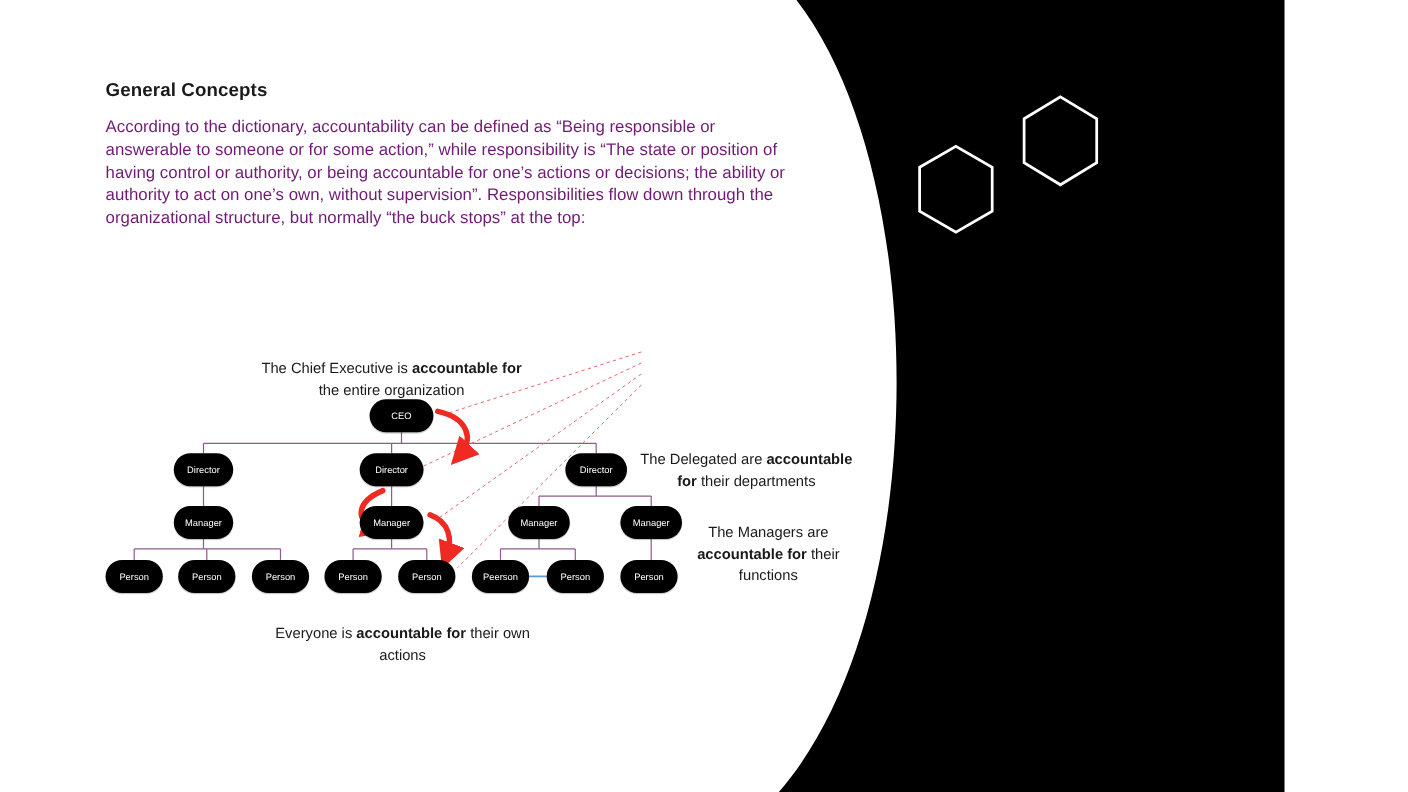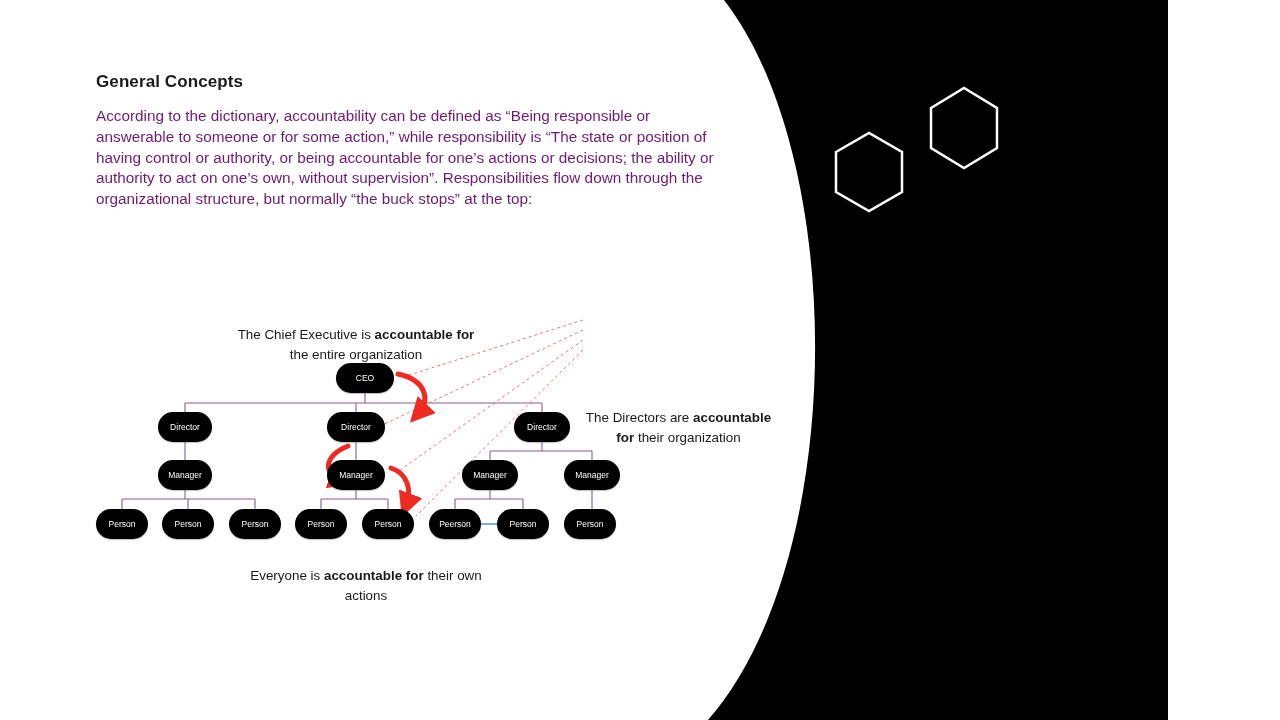--- a/index.html
+++ b/index.html
@@ -221,22 +221,25 @@
     <div class="node p5">Person</div>
     <div class="node p6">Peerson</div>
     <div class="node p7">Person</div>
     <div class="node p8">Person</div>
 
     <div class="anno ceo-note">
       <span>The Chief Executive is </span><b>accountable for</b><span> the entire organization</span>
     </div>
 
     <div class="anno dir-note">
-      <span>The Directors are </span><b>accountable for</b><span> their organization</span>
-    </div>
-
+      <span>The Delegated are </span><b>accountable for</b><span> their departments</span>
+    </div>
+
+    <div class="anno mgr-note">
+      <span>The Managers are </span><b>accountable for</b><span> their functions</span>
+    </div>
 
     <div class="anno everyone">
       <span>Everyone is </span><b>accountable for</b><span> their own actions</span>
     </div>
 
   </div>
 </div>
 
 </body></html>

